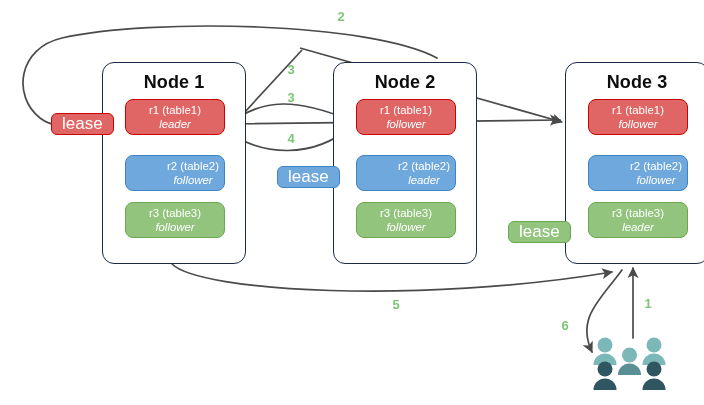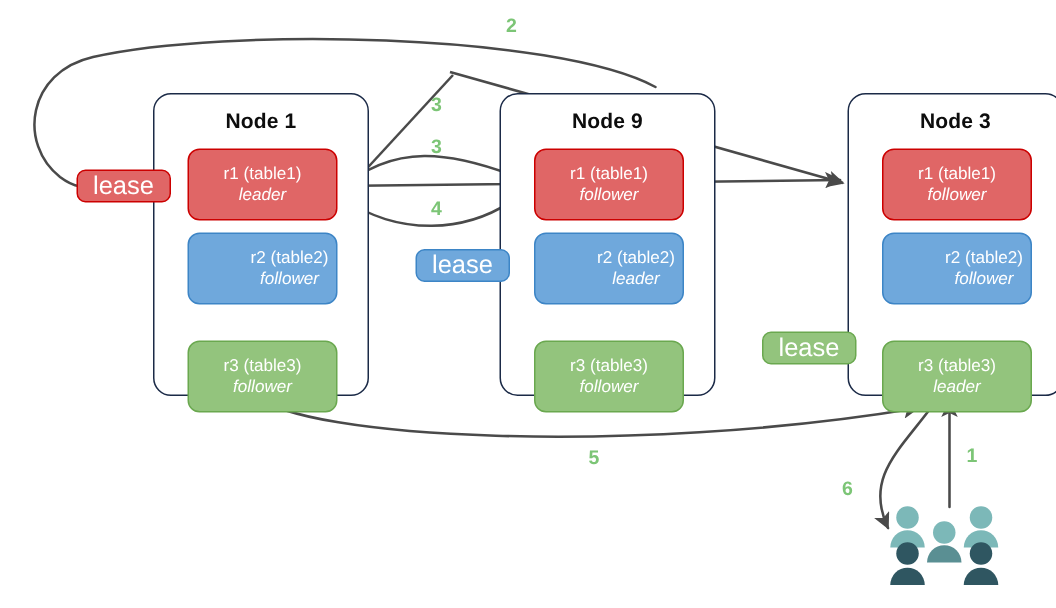--- a/index.html
+++ b/index.html
@@ -4,35 +4,35 @@
 <style>
   html,body{margin:0;padding:0;background:#ffffff;}
   body{width:704px;height:405px;overflow:hidden;
        font-family:"Liberation Sans","DejaVu Sans",sans-serif;}
   #stage{position:relative;width:704px;height:405px;background:#fff;}
   #edges{position:absolute;left:0;top:0;width:704px;height:405px;}
 
   .node{position:absolute;background:#ffffff;border:1.6px solid #1b2a47;
         border-radius:12px;box-sizing:border-box;}
   .node-title{position:absolute;left:0;right:0;top:9px;text-align:center;
-              font-size:14px;font-weight:bold;color:#0d0d0d;
+              font-size:18px;font-weight:bold;color:#0d0d0d;
               letter-spacing:.1px;}
 
-  .repl{position:absolute;left:22px;width:100px;height:48px;
+  .repl{position:absolute;left:22px;width:100px;height:36px;
         border-radius:8px;box-sizing:border-box;border-width:1.4px;
         border-style:solid;display:flex;flex-direction:column;
         align-items:center;justify-content:center;
         color:#ffffff;font-size:11.4px;line-height:14px;text-align:center;}
   .repl .l2{display:block;font-style:italic;}
   .r-red{background:#e06666;border-color:#cc0000;}
   .r-blue{background:#6fa8dc;border-color:#3d85c6;}
   .r-green{background:#93c47d;border-color:#6aa84f;}
   .slot0{top:36px;}
   .slot1{top:92px;padding-left:36px;}
-  .slot2{top:164px;}
+  .slot2{top:139px;}
 
   .lease{position:absolute;height:22px;border-radius:6px;
          border-width:1.4px;border-style:solid;box-sizing:border-box;
          display:flex;align-items:center;justify-content:center;
          color:#ffffff;font-size:17px;padding:0 10px;}
 
   .elabel{position:absolute;color:#7cc576;font-size:13px;font-weight:bold;
           text-align:center;width:20px;}
 
   .people{position:absolute;left:592px;top:335px;width:76px;height:56px;}
@@ -81,21 +81,21 @@
       <span>r2 (table2)</span>
       <span class="l2">follower</span>
     </div>
     <div class="repl r-green slot2">
       <span>r3 (table3)</span>
       <span class="l2">follower</span>
     </div>
   </div>
 
   <div class="node" style="left:333px;top:62px;width:144px;height:202px;">
-    <div class="node-title">Node 9</div>
+    <div class="node-title">Node 2</div>
 
     <div class="repl r-red slot0">
       <span>r1 (table1)</span>
       <span class="l2">follower</span>
     </div>
     <div class="repl r-blue slot1">
       <span>r2 (table2)</span>
       <span class="l2">leader</span>
     </div>
     <div class="repl r-green slot2">

